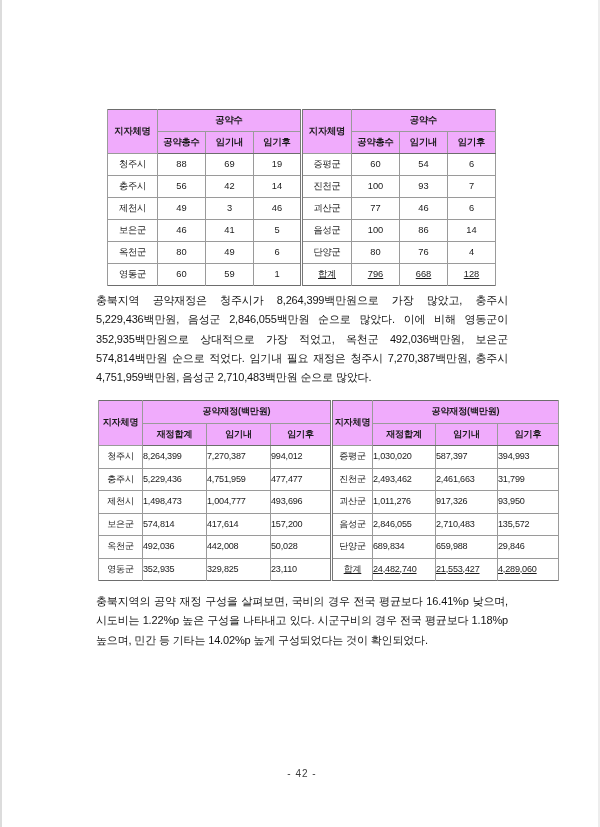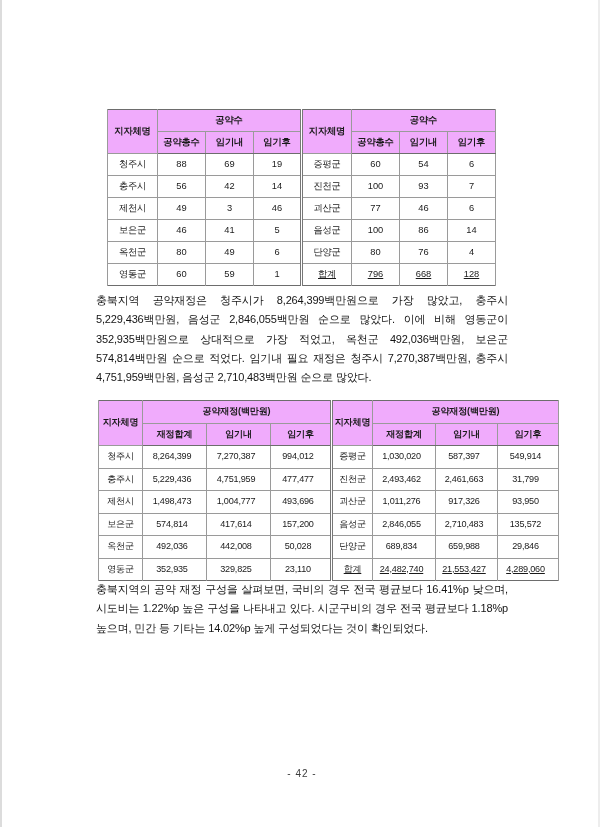--- a/index.html
+++ b/index.html
@@ -74,21 +74,21 @@
   }
   
   .sep-left {
     border-right: 3px double #777 !important;
   }
   table.dual td.num {
     text-align: center;
   }
   
   table.money td.num {
-    text-align: center;
+    text-align: left;
     padding-right: 5px;
     letter-spacing: -0.2px;
   }
   table.money th,
   table.money td {
     height: 21.5px;
     line-height: 21.5px;
   }
   table.money {
     font-size: 9.1px;
@@ -250,21 +250,21 @@
         </thead>
         <tbody id="table2-body">
             <tr>
               <td class="name">청주시</td>
               <td class="num ">8,264,399</td>
               <td class="num ">7,270,387</td>
               <td class="num  sep-left">994,012</td>
               <td class="name">증평군</td>
               <td class="num ">1,030,020</td>
               <td class="num ">587,397</td>
-              <td class="num ">549,914</td>
+              <td class="num ">394,993</td>
             </tr>
             <tr>
               <td class="name">충주시</td>
               <td class="num ">5,229,436</td>
               <td class="num ">4,751,959</td>
               <td class="num  sep-left">477,477</td>
               <td class="name">진천군</td>
               <td class="num ">2,493,462</td>
               <td class="num ">2,461,663</td>
               <td class="num ">31,799</td>
@@ -306,18 +306,18 @@
               <td class="num  sep-left">23,110</td>
               <td class="name total">합계</td>
               <td class="num  total">24,482,740</td>
               <td class="num  total">21,553,427</td>
               <td class="num  total">4,289,060</td>
             </tr>
           </tbody>
       </table>
     </div>
 
-    <div class="para" style="left:94px; top:580px; width:412px;">충북지역의 공약 재정 구성을 살펴보면, 국비의 경우 전국 평균보다 16.41%p 낮으며, 시도비는 1.22%p 높은 구성을 나타내고 있다. 시군구비의 경우 전국 평균보다 1.18%p 높으며, 민간 등 기타는 14.02%p 높게 구성되었다는 것이 확인되었다.</div>
+    <div class="para" style="left:94px; top:592px; width:412px;">충북지역의 공약 재정 구성을 살펴보면, 국비의 경우 전국 평균보다 16.41%p 낮으며, 시도비는 1.22%p 높은 구성을 나타내고 있다. 시군구비의 경우 전국 평균보다 1.18%p 높으며, 민간 등 기타는 14.02%p 높게 구성되었다는 것이 확인되었다.</div>
 
     <div class="pagenum" style="left:0; top:768px;">- 42 -</div>
 
   </div>
 </div>
 
 </body></html>

